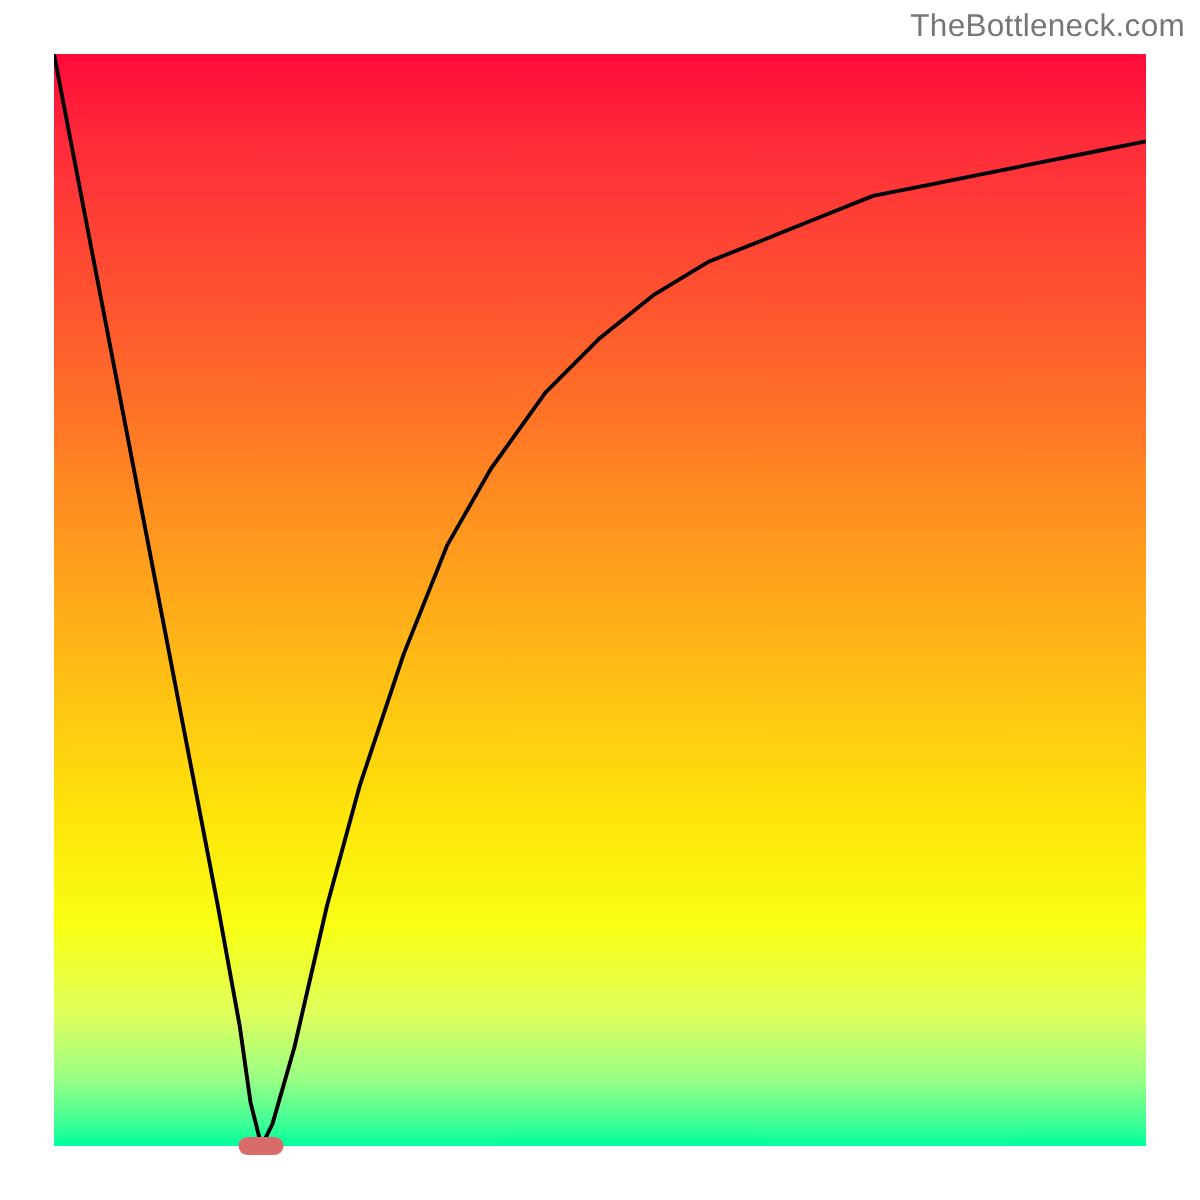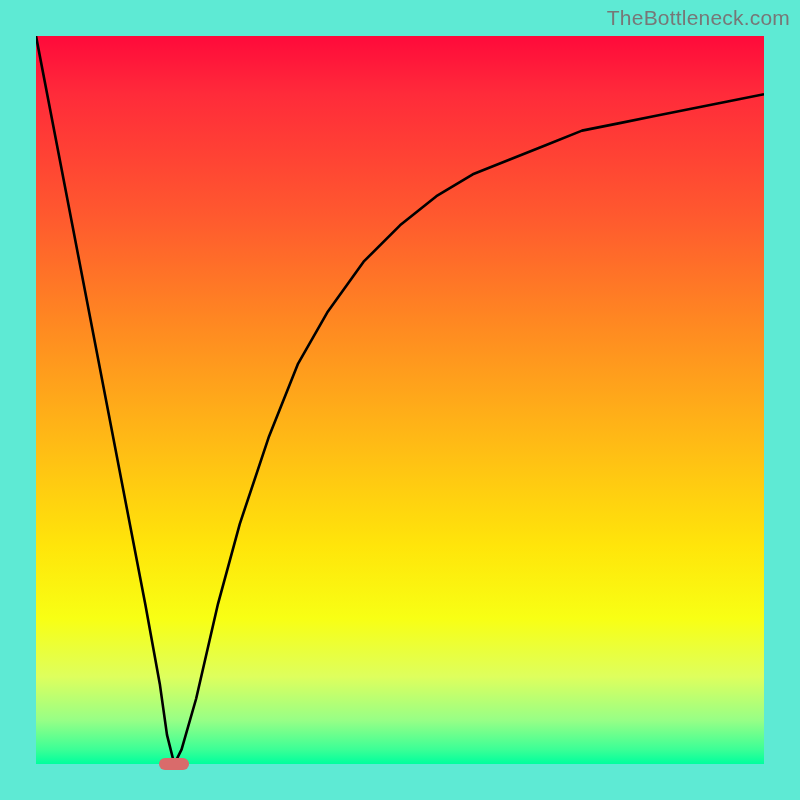--- a/index.html
+++ b/index.html
@@ -8,21 +8,21 @@
     width: 800px;
     height: 800px;
     overflow: hidden;
     font-family: Arial, Helvetica, sans-serif;
     background: #000;
   }
   .frame {
     position: relative;
     width: 800px;
     height: 800px;
-    background: #5eead4;
+    background: #ffffff;
   }
   .plot-area {
     position: absolute;
     left: 36px;
     top: 36px;
     width: 728px;
     height: 728px;
     
     background: linear-gradient(
       to bottom,

